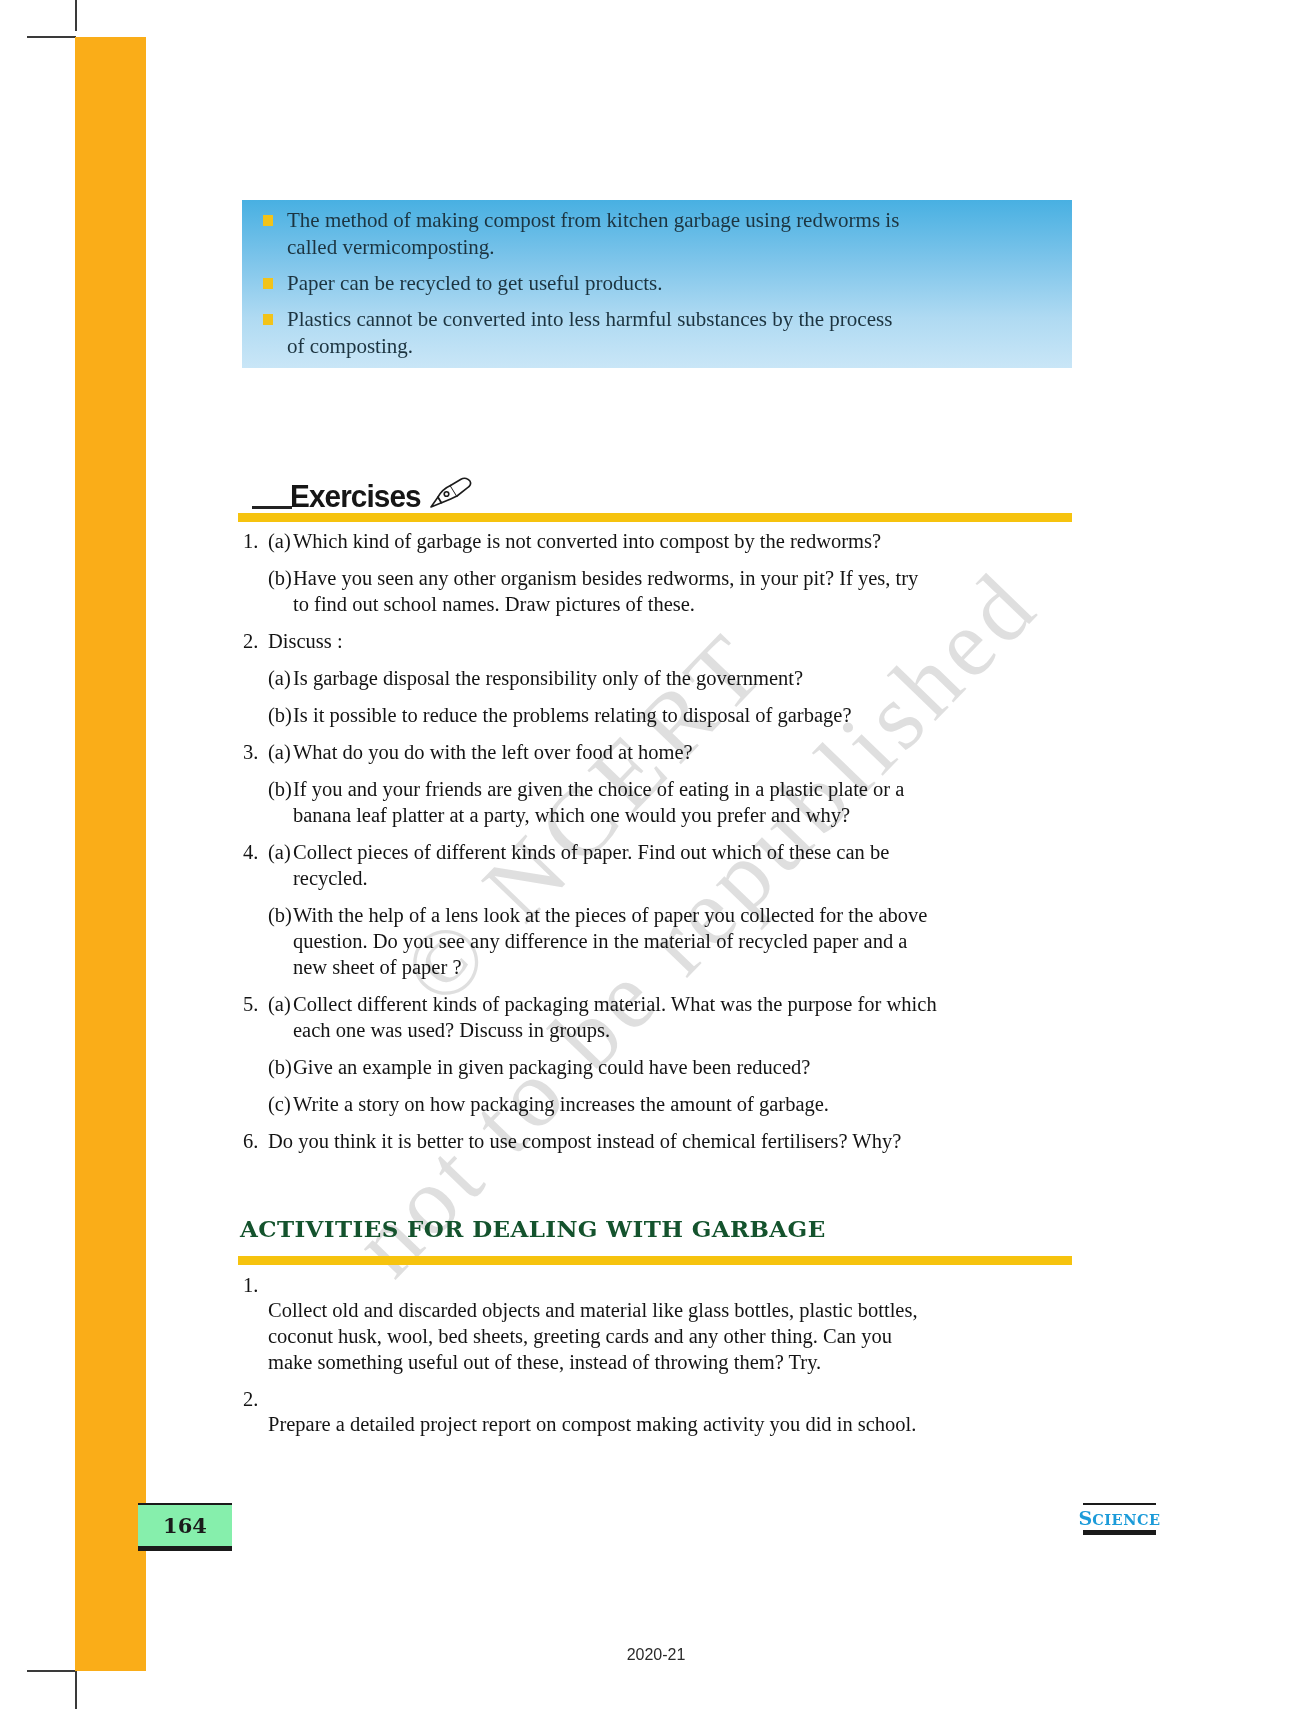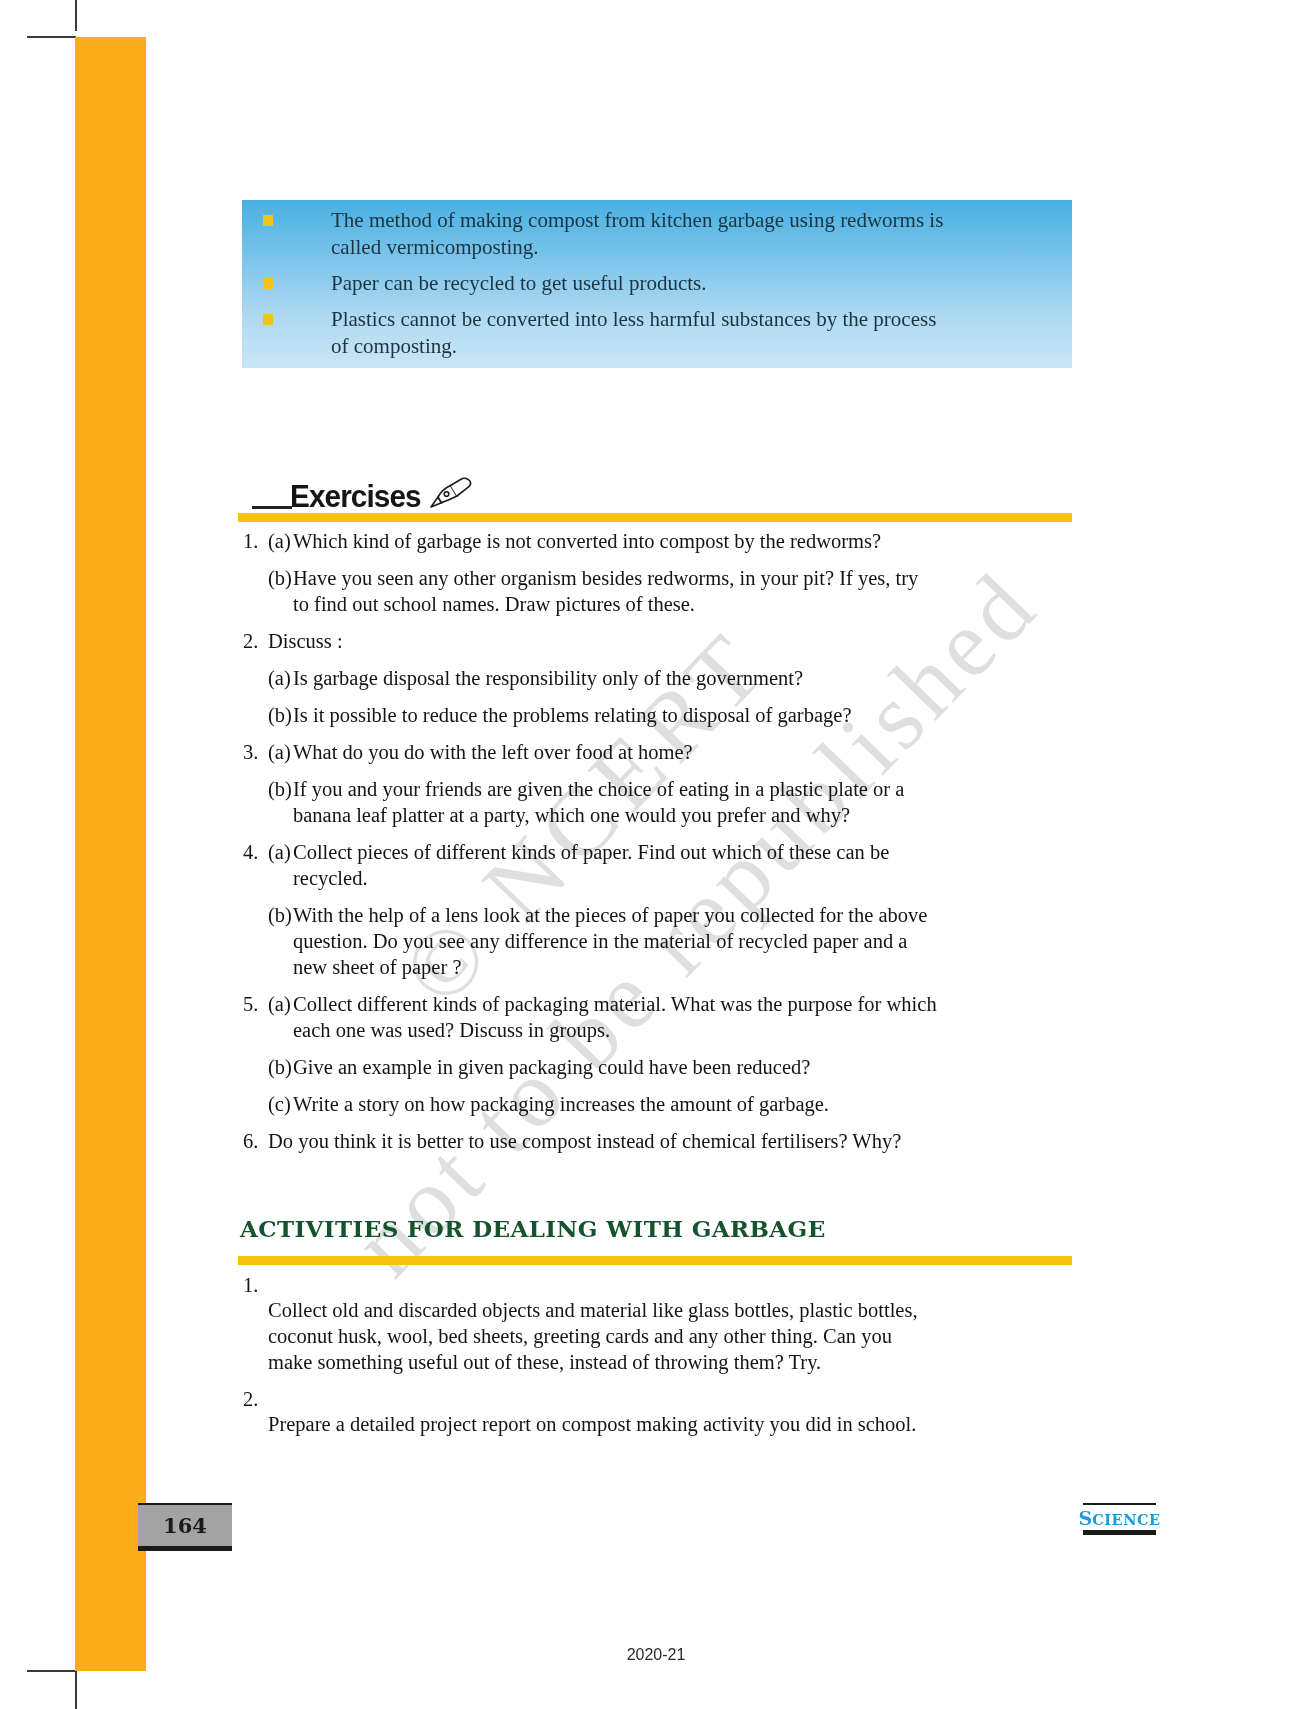--- a/index.html
+++ b/index.html
@@ -37,21 +37,20 @@
     padding:7px 20px 6px 21px;
     box-sizing:border-box;
     z-index:2;
   }
   .sum-item{display:grid;grid-template-columns:24px 1fr;margin-bottom:9px;}
   .sum-item:last-child{margin-bottom:2px;}
   .bullet-sq{width:10px;height:11px;background:#F2C31A;margin-top:8px;}
   .sum-text{
     font-size:21px;line-height:27px;color:#1C3440;
     white-space:pre-line;
-    margin-left:44px;
   }
   
   .ex-heading{
     position:absolute;left:290px;top:476px;z-index:2;
     display:flex;align-items:flex-end;
     font-family:"Liberation Sans","DejaVu Sans",sans-serif;
     font-weight:bold;font-size:32px;line-height:32px;color:#161616;
     letter-spacing:-1px;
   }
   .ex-heading .txt{display:inline-block;transform:scaleX(0.93);transform-origin:left bottom;}
@@ -72,21 +71,21 @@
     position:absolute;left:240px;top:1215px;z-index:2;
     font-family:"DejaVu Serif","Liberation Serif",serif;
     font-weight:bold;font-size:23px;letter-spacing:0.4px;color:#14532d;
   }
   .activities{position:absolute;left:233px;top:1272px;width:840px;z-index:2;}
   .arow{display:grid;grid-template-columns:35px 1fr;margin-bottom:11px;}
   .arow .qtext{padding-right:20px;margin-top:25px;}
   
   .page-tab{
     position:absolute;left:138px;top:1503px;width:94px;z-index:3;
-    background:#a3a3a3;
+    background:#86efac;
     border-top:2px solid #1a1a1a;border-bottom:5px solid #1a1a1a;
     box-sizing:border-box;height:48px;
     display:flex;align-items:center;justify-content:center;
   }
   .page-tab .num{font-family:"DejaVu Serif",serif;font-weight:bold;font-size:21px;color:#1a1a1a;}
   .subject-tab{
     position:absolute;left:1083px;top:1503px;width:73px;z-index:3;
     border-top:2px solid #1a1a1a;border-bottom:5px solid #1a1a1a;
     box-sizing:border-box;height:32px;
     display:flex;align-items:center;justify-content:center;

